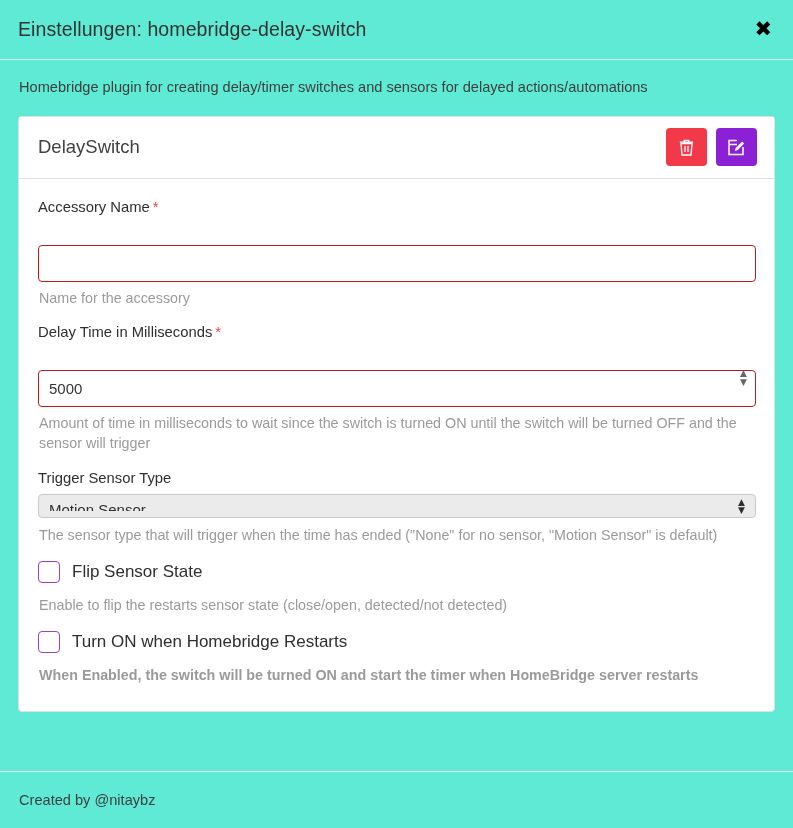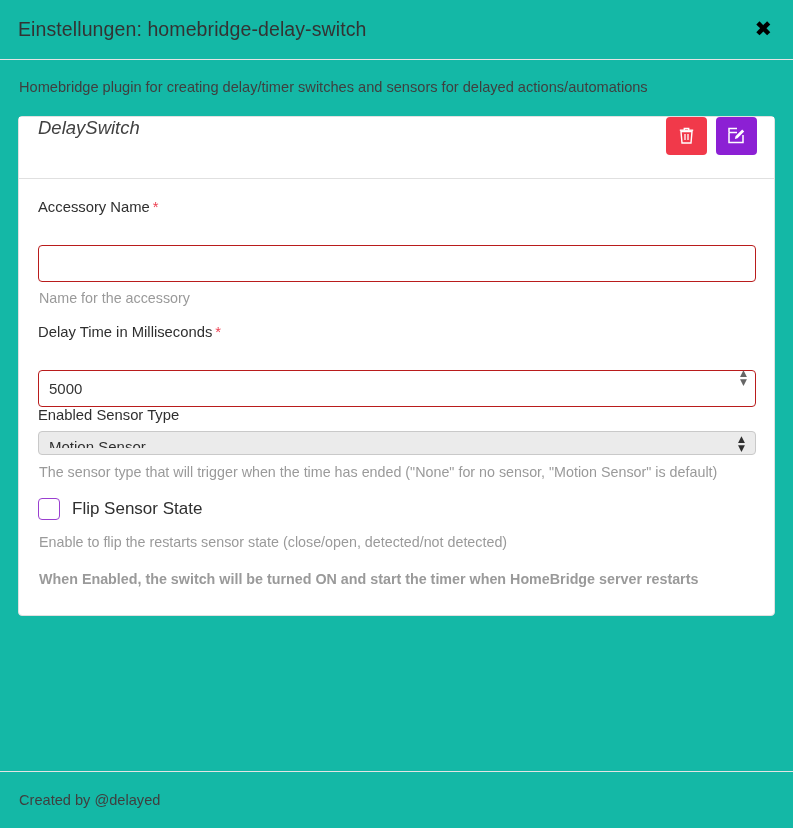--- a/index.html
+++ b/index.html
@@ -8,21 +8,21 @@
     padding: 0;
     width: 793px;
     height: 828px;
     background: #ffffff;
     font-family: "Liberation Sans", sans-serif;
     color: #3c3c3c;
   }
   .modal {
     width: 793px;
     height: 828px;
-    background: #14b8a6;
+    background: #5eead4;
     display: flex;
     flex-direction: column;
     overflow: hidden;
   }
   
   .modal-header {
     height: 60px;
     min-height: 60px;
     border-bottom: 1px solid #e4e4e4;
     display: flex;
@@ -61,26 +61,25 @@
   }
   
   .card {
     border: 1px solid #e0e0e0;
     border-radius: 4px;
     background: #fff;
   }
   .card-header {
     height: 62px;
     display: flex;
-    align-items: flex-start;
+    align-items: center;
     justify-content: space-between;
     padding: 0 17px 0 19px;
     border-bottom: 1px solid #e0e0e0;
     background: #fff;
-    font-style: italic;
   }
   .card-header-title {
     font-size: 18.5px;
     color: #414141;
     font-weight: 400;
   }
   .card-header-actions {
     display: flex;
     gap: 9px;
   }
@@ -261,44 +260,49 @@
         <label class="field-label">
           <span>Delay Time in Milliseconds</span><span class="req">*</span>
         </label>
         <div class="number-wrap">
           <input class="number-input" type="text" value="5000" style="">
           <span class="spinner">
             <span>▲</span>
             <span>▼</span>
           </span>
         </div>
-
-        
-        <label class="field-label">Enabled Sensor Type</label>
+        <div class="help-text">Amount of time in milliseconds to wait since the switch is turned ON until the switch will be turned OFF and the sensor will trigger</div>
+
+        
+        <label class="field-label">Trigger Sensor Type</label>
         <div class="select-wrap">
           <select class="styled">
             <option>Motion Sensor</option>
           </select>
           <span class="select-arrows">
             <span>▲</span>
             <span>▼</span>
           </span>
         </div>
         <div class="help-text">The sensor type that will trigger when the time has ended ("None" for no sensor, "Motion Sensor" is default)</div>
 
         
         <div class="checkbox-row">
           <span class="checkbox"></span>
           <span class="checkbox-label">Flip Sensor State</span>
         </div>
         <div class="help-text" style="margin-top:12px;">Enable to flip the restarts sensor state (close/open, detected/not detected)</div>
 
         
+        <div class="checkbox-row">
+          <span class="checkbox"></span>
+          <span class="checkbox-label">Turn ON when Homebridge Restarts</span>
+        </div>
         <div class="help-text" style="margin:12px 0 0 1px;font-weight:bold;">When Enabled, the switch will be turned ON and start the timer when HomeBridge server restarts</div>
 
       </div>
     </div>
   </div>
 
   <div class="modal-footer">
-    <span class="footer-text">Created by @delayed</span>
+    <span class="footer-text">Created by @nitaybz</span>
   </div>
 </div>
 
 </body></html>

